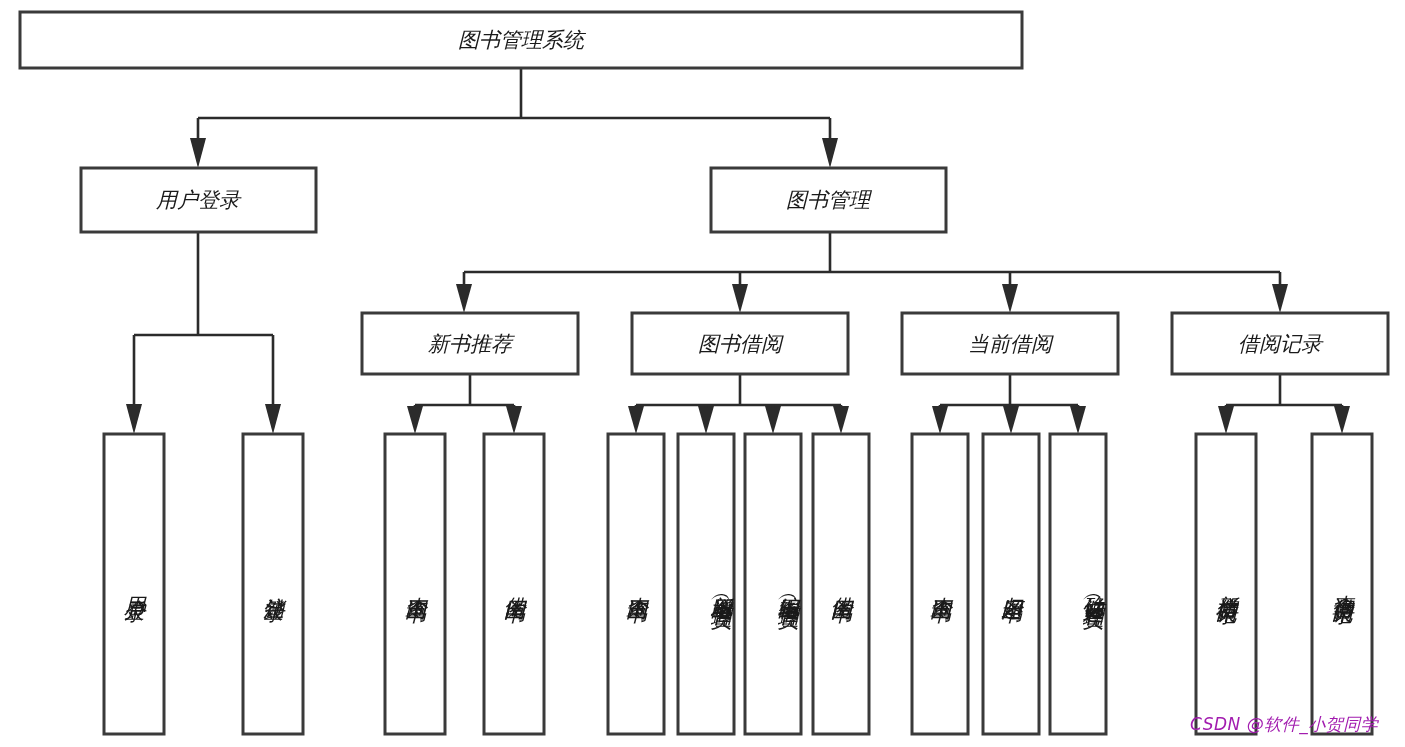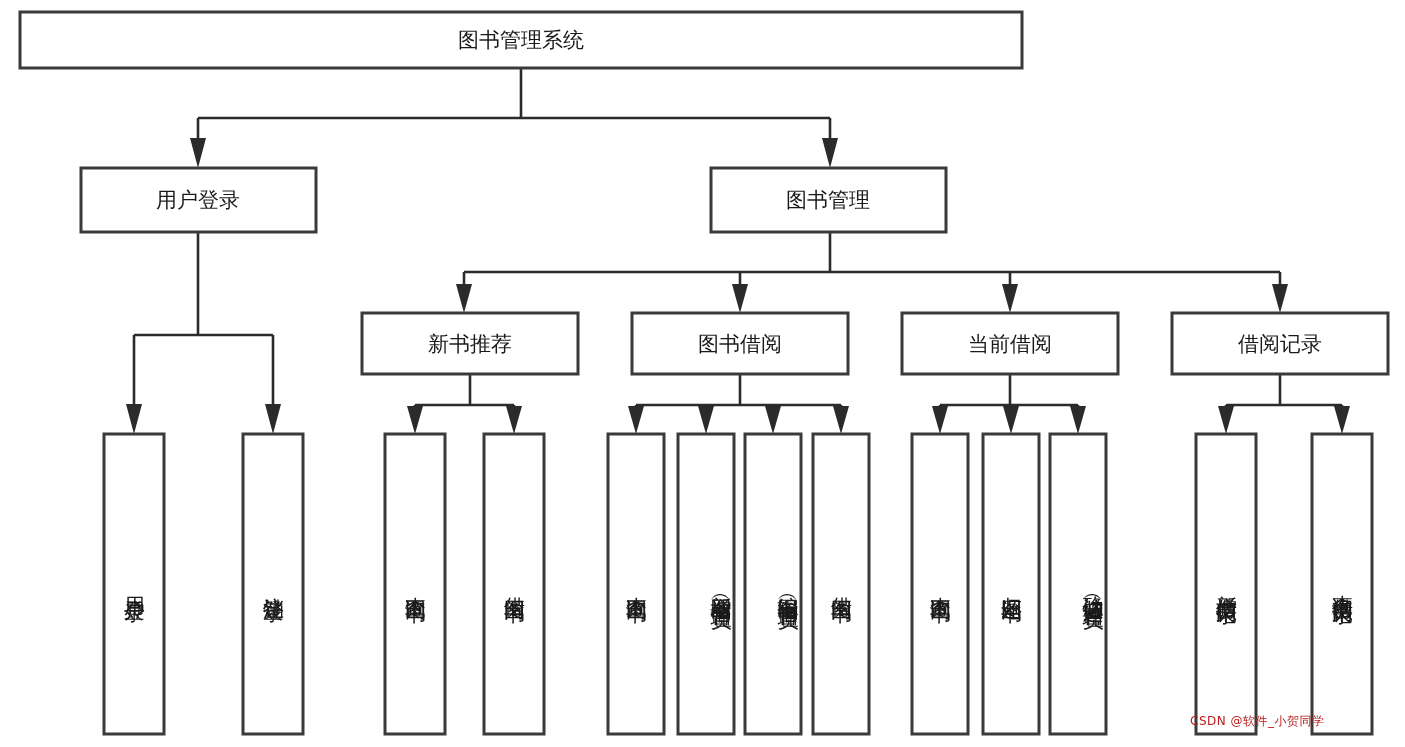--- a/index.html
+++ b/index.html
@@ -11,20 +11,21 @@
     width: 1405px;
     height: 747px;
     font-family: "DejaVu Sans", "Liberation Sans", sans-serif;
     overflow: hidden;
   }
   #diagram-root {
     position: relative;
     width: 1405px;
     height: 553px;
     background: #ffffff;
+    font-style: italic;
   }
   svg.diagram-canvas {
     position: absolute;
     left: 0;
     top: 0;
     width: 1405px;
     height: 747px;
   }
   .node-box {
     fill: #ffffff;
@@ -68,22 +69,22 @@
   .leaf-label.top-mode {
     display: flex;
     align-items: flex-start;
     justify-content: center;
   }
   #watermark {
     position: absolute;
     left: 1190px;
     top: 713px;
     font-family: "DejaVu Sans", "Liberation Sans", sans-serif;
-    font-size: 12px;
-    color: #b91c1c;
+    font-size: 17px;
+    color: #a21caf;
     white-space: nowrap;
     letter-spacing: 0.5px;
   }
 </style>
 </head>
 <body>
 
 <div id="diagram-root">
 
   <svg class="diagram-canvas" viewBox="0 0 1405 747">

